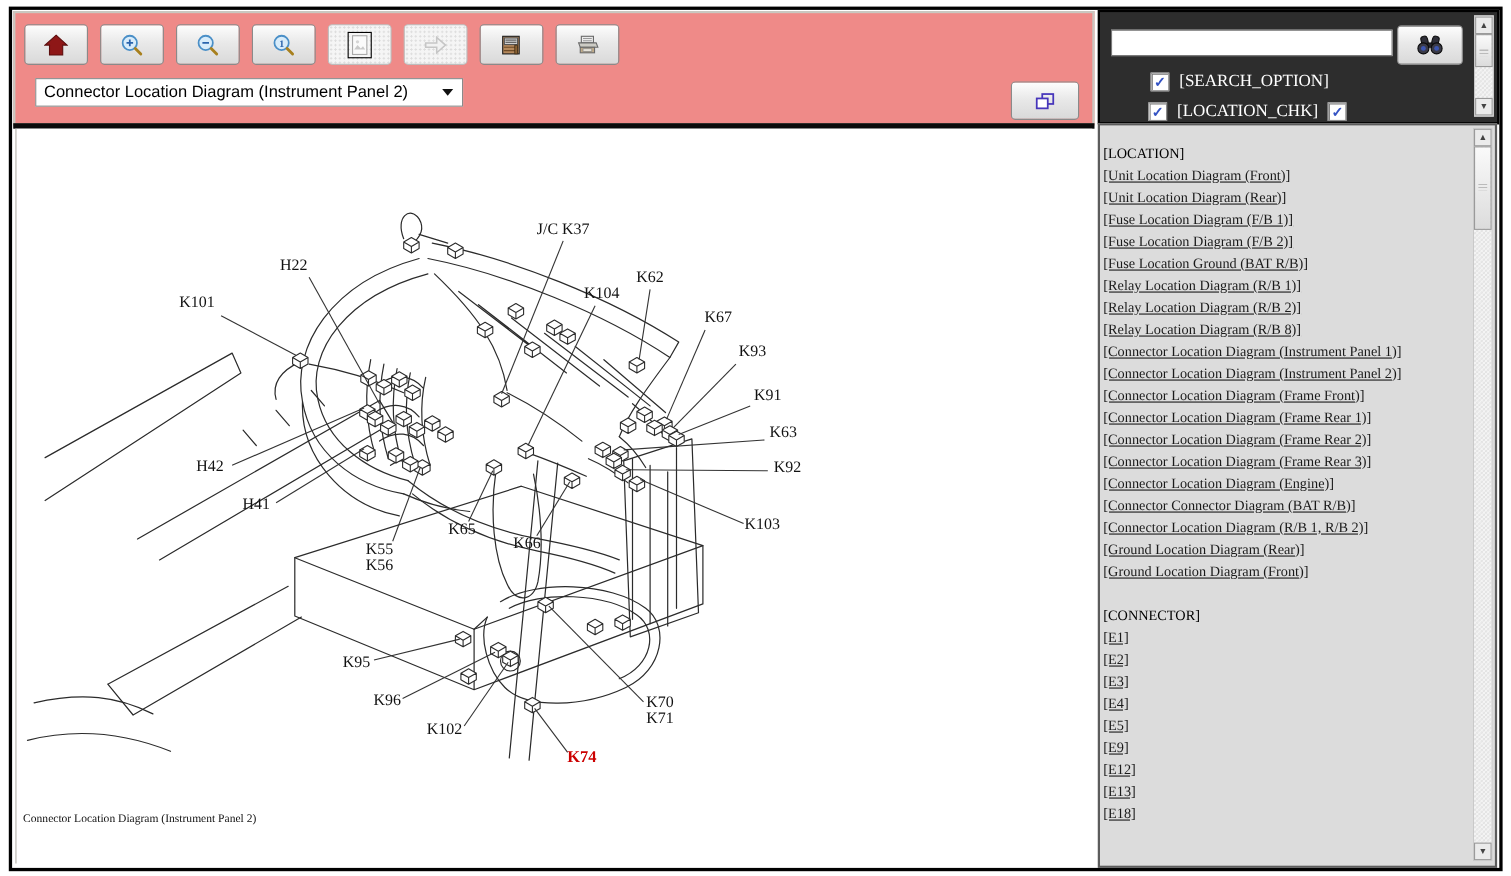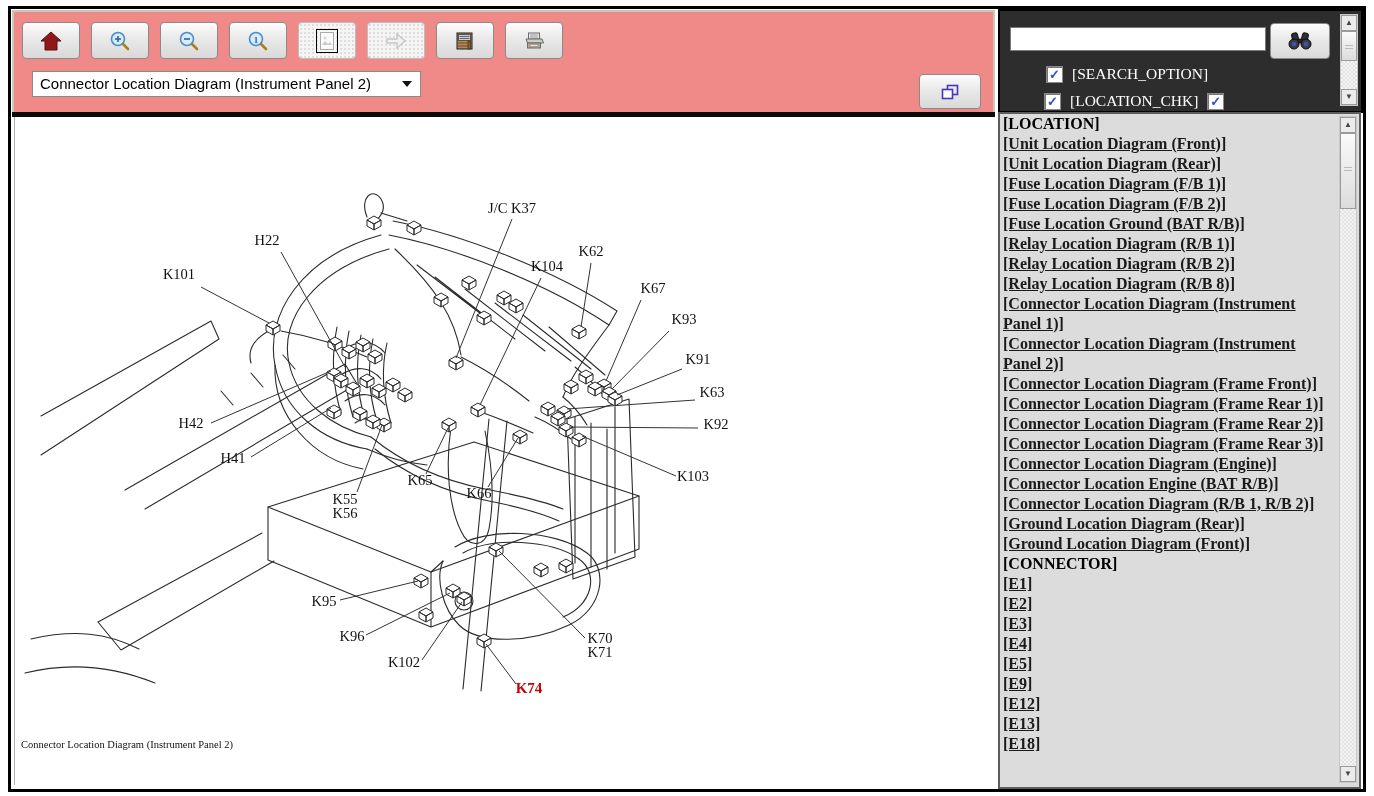--- a/index.html
+++ b/index.html
@@ -35,23 +35,23 @@
   .sb{position:absolute;width:16px;background:#f4f4f4;border:1px solid #c9c9c9;
       background-image:linear-gradient(45deg,#e2e2e2 25%,transparent 25%,transparent 75%,#e2e2e2 75%),linear-gradient(45deg,#e2e2e2 25%,transparent 25%,transparent 75%,#e2e2e2 75%);
       background-size:4px 4px;background-position:0 0,2px 2px;}
   .sb-btn{position:absolute;left:0;width:14px;height:14px;background:#ebebeb;border:1px solid #9a9a9a;display:flex;align-items:center;justify-content:center;cursor:pointer;}
   .sb-btn span{font-size:8px;color:#444;line-height:1;}
   .sb-thumb{position:absolute;left:0;width:14px;background:linear-gradient(#fafafa,#dcdcdc);border:1px solid #9a9a9a;cursor:pointer;}
   .sb-thumb .grip{position:absolute;left:3px;right:3px;top:45%;height:6px;
       background:repeating-linear-gradient(#bbb 0 1px,transparent 1px 3px);}
 
   .list-panel{position:absolute;left:0;top:103px;width:359px;height:673px;background:#dcdcdc;border:2px solid #5c5c5c;}
-  .list-content{position:absolute;left:3px;top:0;right:24px;font-family:"Liberation Serif",serif;font-weight:bold;font-size:16px;line-height:20px;color:#141414;}
+  .list-content{position:absolute;left:3px;top:16px;right:24px;font-family:"Liberation Serif",serif;font-weight:normal;font-size:13px;line-height:20px;color:#141414;}
   .sec-header{color:#000;}
-  .sec-header.gap{}
+  .sec-header.gap{margin-top:20px;}
   .link-row a{color:#1a1a1a;text-decoration:underline;cursor:pointer;}
 </style>
 </head>
 <body>
 
 <div id="app">
 
   <div class="toolbar-panel">
     <div class="tb-row">
 
@@ -339,21 +339,21 @@
           <div class="link-row"><a>[Relay Location Diagram (R/B 1)]</a></div>
           <div class="link-row"><a>[Relay Location Diagram (R/B 2)]</a></div>
           <div class="link-row"><a>[Relay Location Diagram (R/B 8)]</a></div>
           <div class="link-row"><a>[Connector Location Diagram (Instrument Panel 1)]</a></div>
           <div class="link-row"><a>[Connector Location Diagram (Instrument Panel 2)]</a></div>
           <div class="link-row"><a>[Connector Location Diagram (Frame Front)]</a></div>
           <div class="link-row"><a>[Connector Location Diagram (Frame Rear 1)]</a></div>
           <div class="link-row"><a>[Connector Location Diagram (Frame Rear 2)]</a></div>
           <div class="link-row"><a>[Connector Location Diagram (Frame Rear 3)]</a></div>
           <div class="link-row"><a>[Connector Location Diagram (Engine)]</a></div>
-          <div class="link-row"><a>[Connector Location Engine (BAT R/B)]</a></div>
+          <div class="link-row"><a>[Connector Connector Diagram (BAT R/B)]</a></div>
           <div class="link-row"><a>[Connector Location Diagram (R/B 1, R/B 2)]</a></div>
           <div class="link-row"><a>[Ground Location Diagram (Rear)]</a></div>
           <div class="link-row"><a>[Ground Location Diagram (Front)]</a></div>
           <div class="sec-header gap">[CONNECTOR]</div>
           <div class="link-row"><a>[E1]</a></div>
           <div class="link-row"><a>[E2]</a></div>
           <div class="link-row"><a>[E3]</a></div>
           <div class="link-row"><a>[E4]</a></div>
           <div class="link-row"><a>[E5]</a></div>
           <div class="link-row"><a>[E9]</a></div>

